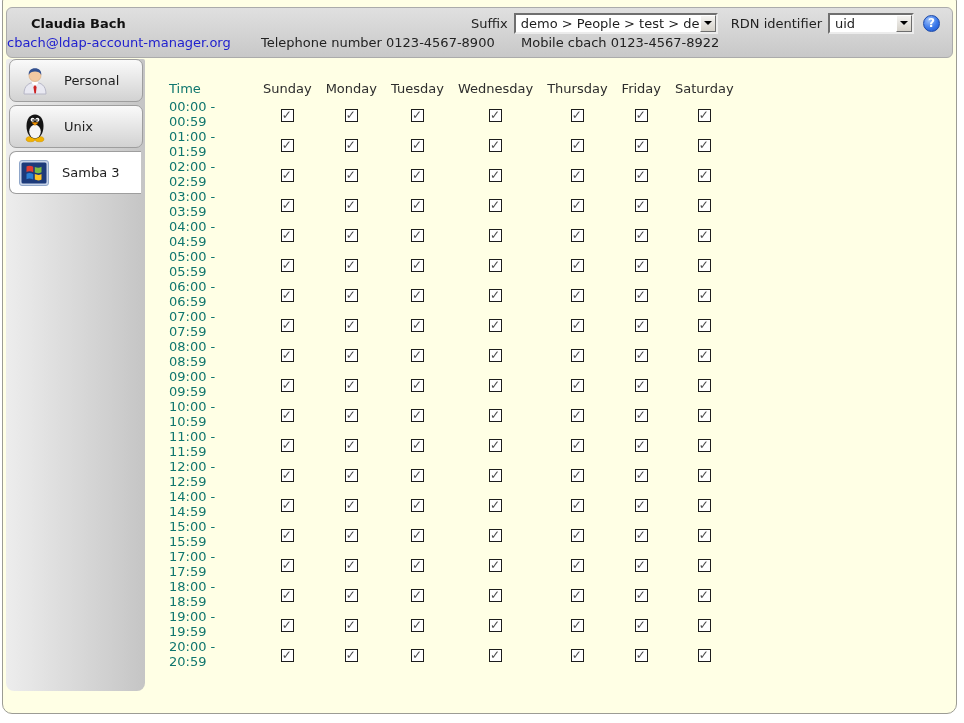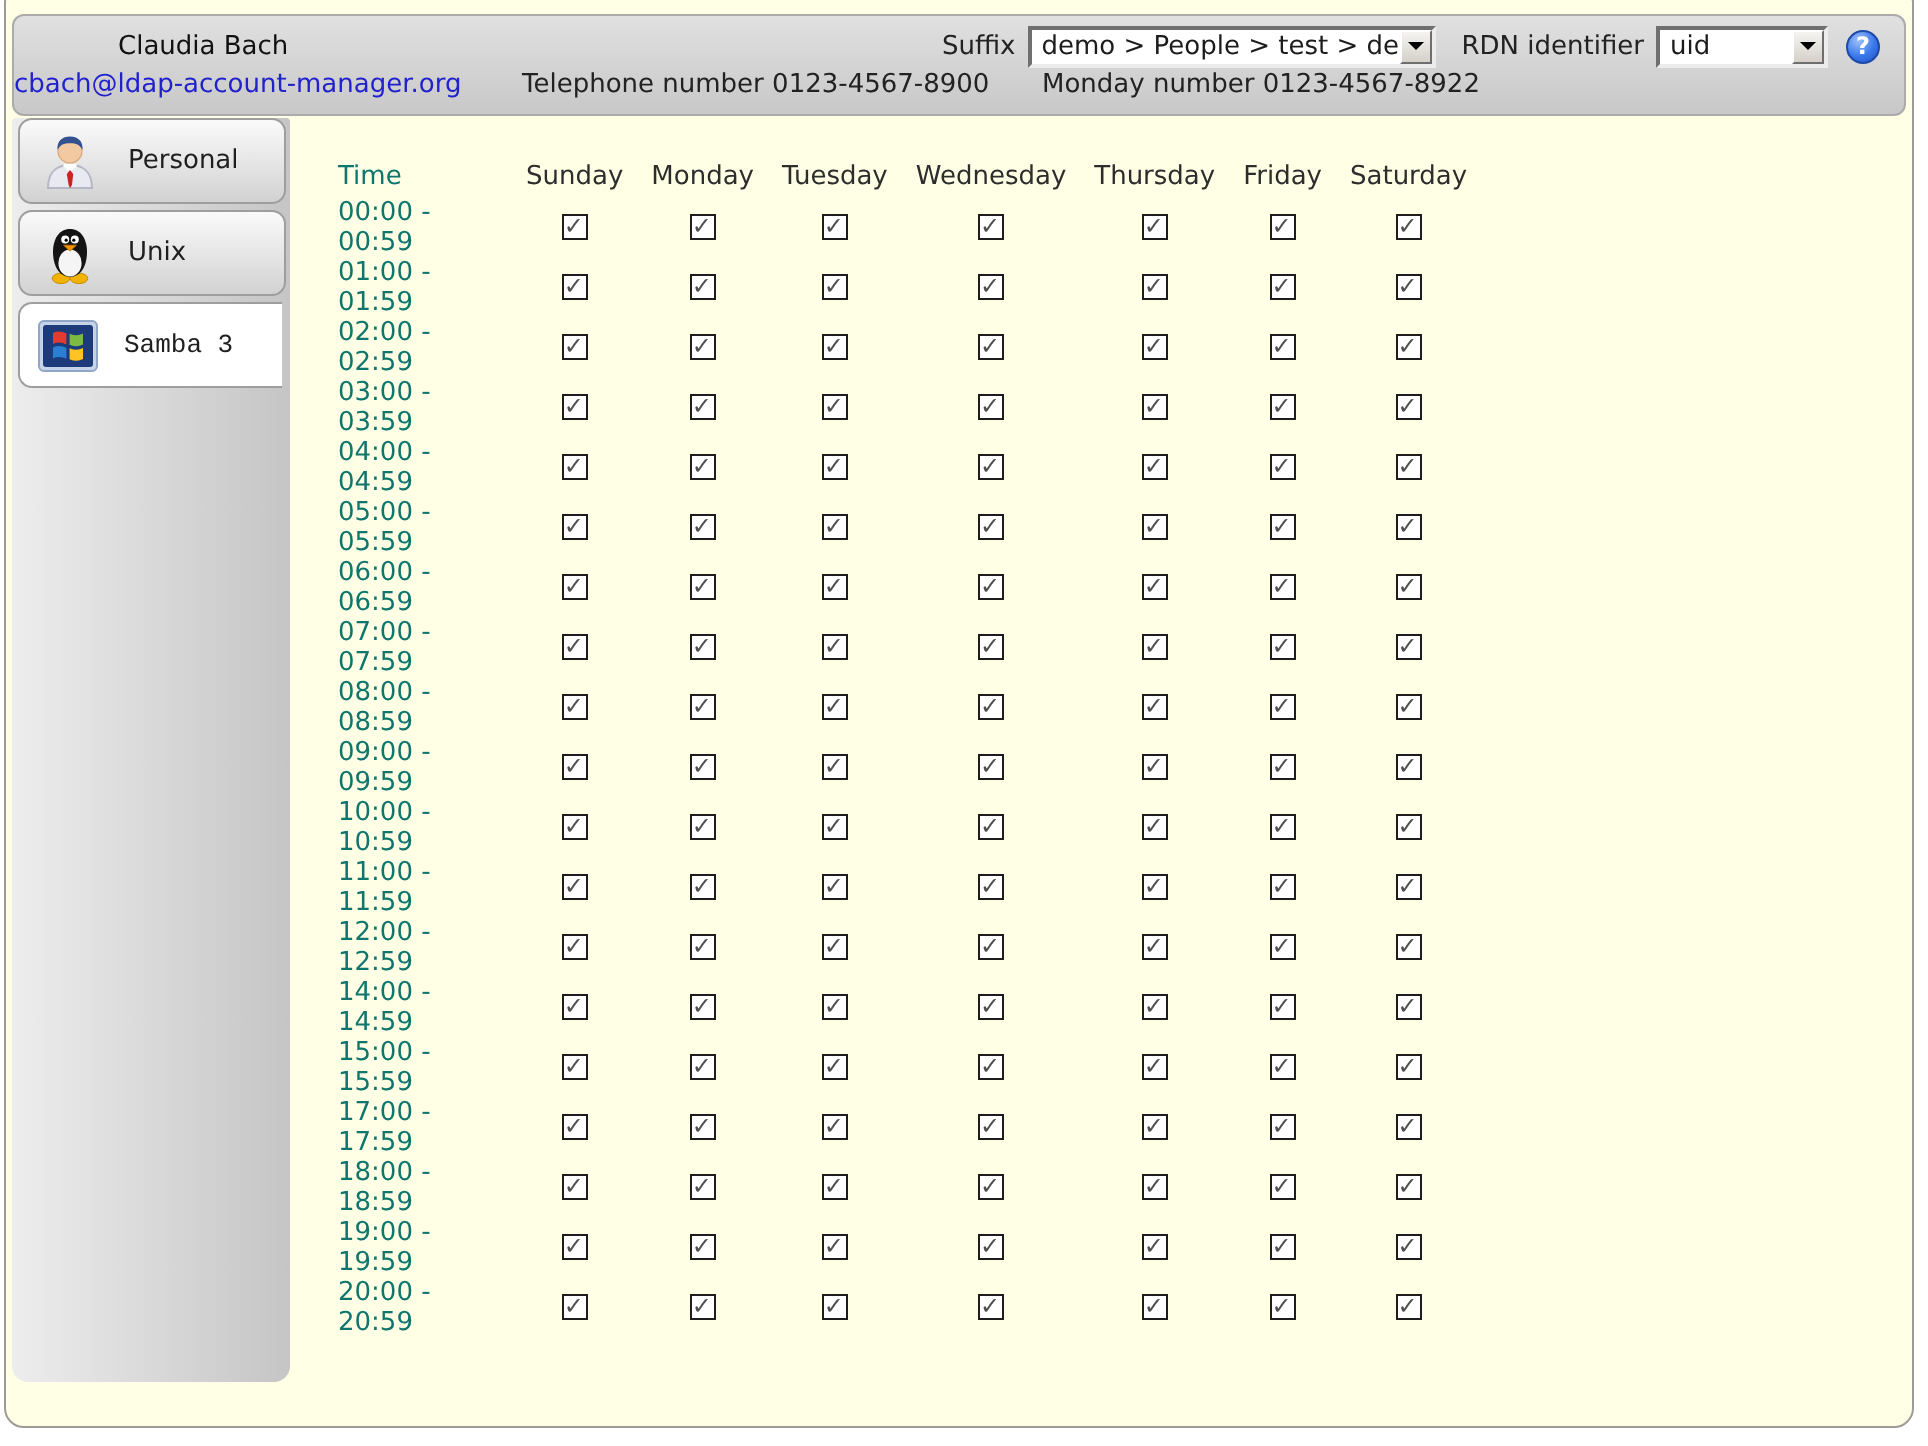--- a/index.html
+++ b/index.html
@@ -14,21 +14,21 @@
     background:#FFFFE5; border:1px solid #9c9c94;
     border-radius:4px 4px 10px 10px;
   }
   
   .header {
     position:absolute; left:3px; top:9px; right:3px; height:51px;
     background:linear-gradient(#e0e0e0,#c8c8c8);
     border:1px solid #ababab; border-radius:6px;
   }
   .header-row1 { display:flex; align-items:center; height:27px; padding:3px 6px 0 24px; }
-  .user-name { font-weight:normal; color:#111;margin-left:28px; }
+  .user-name { font-weight:bold; color:#111; }
   .spacer { flex:1; }
   .hdr-label { color:#222; white-space:nowrap; }
   .select {
     display:inline-flex; align-items:stretch; height:21px; background:#fff;
     border:2px solid; border-color:#6f6f6f #ececec #ececec #6f6f6f;
     margin-left:6px;
   }
   .select-value {
     flex:1; overflow:hidden; white-space:nowrap; padding:1px 2px 0 5px;
     font-size:13px; color:#1c1c1c;
@@ -60,21 +60,20 @@
   }
   .tab {
     height:43px; margin:3px 2px 2px 3px; border:1px solid #9e9e9e; border-radius:7px;
     background:linear-gradient(#fafafa,#d2d2d2);
     display:flex; align-items:center; padding-left:9px; gap:13px; cursor:pointer;
   }
   .tab:first-child { margin-top:0; }
   .tab.active {
     background:#ffffff; border-right:none; border-radius:7px 0 0 7px;
     margin-right:4px;
-    font-family:Liberation Mono, monospace;
   }
   .tab-label { color:#1f1f1f; }
   .tab-icon { width:32px; height:32px; flex:0 0 auto; }
   .tab.active .tab-icon { width:30px; height:26px; }
   
   .main {
     position:absolute; left:142px; top:61px; right:4px; bottom:4px;
     padding:18px 0 0 24px;
   }
   table.hours { border-collapse:collapse; }
@@ -114,21 +113,21 @@
         <span class="select-value">uid</span>
         <span class="select-btn">
           <span class="arrow-down"></span>
         </span>
       </div>
       <span class="help-icon">?</span>
     </div>
     <div class="header-row2">
       <a class="email-link">cbach@ldap-account-manager.org</a>
       <span class="phone-group"><span>Telephone number</span> <span>0123-4567-8900</span></span>
-      <span class="mobile-group"><span>Monday number</span> <span>0123-4567-8922</span></span>
+      <span class="mobile-group"><span>Mobile cbach</span> <span>0123-4567-8922</span></span>
     </div>
   </div>
 
   <div class="sidebar">
 
     <div class="tab">
       <svg class="tab-icon" viewBox="0 0 32 32">
         <path d="M5,29 C5,20.5 10,17.5 16,17.5 C22,17.5 27,20.5 27,29 Z" fill="#e9e9f2" stroke="#b6b6c6" stroke-width="1"></path>
         <path d="M12.5,18 L16,21 L19.5,18 L19,17 L13,17 Z" fill="#ffffff"></path>
         <circle cx="16" cy="10.5" r="6" fill="#f3c9a2" stroke="#d9a877" stroke-width="0.6"></circle>

